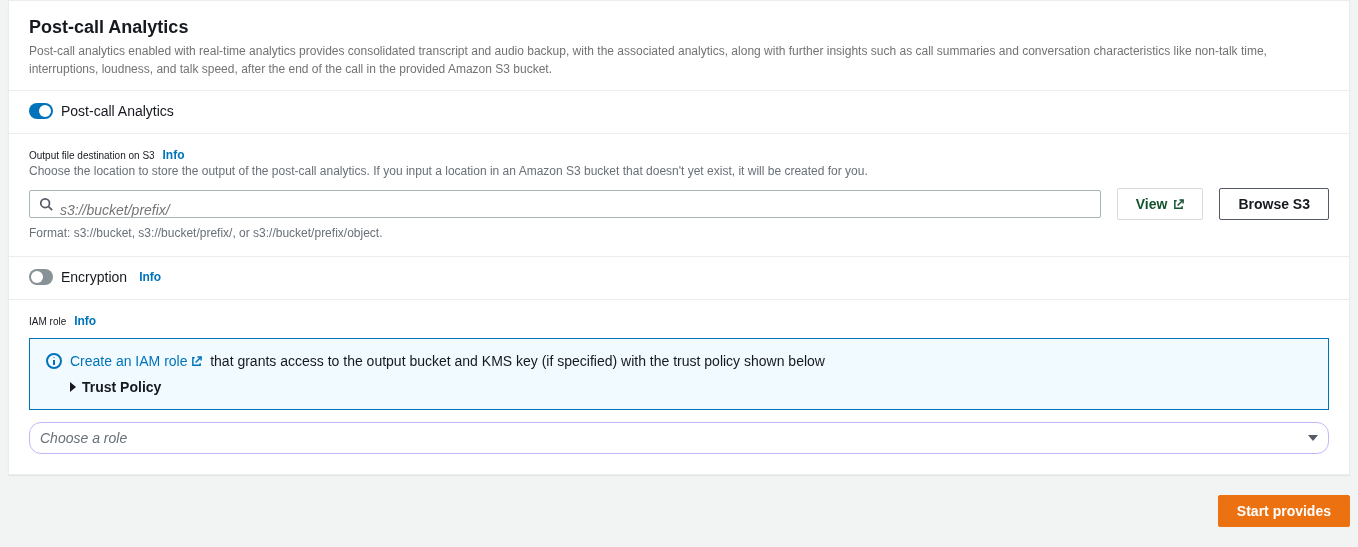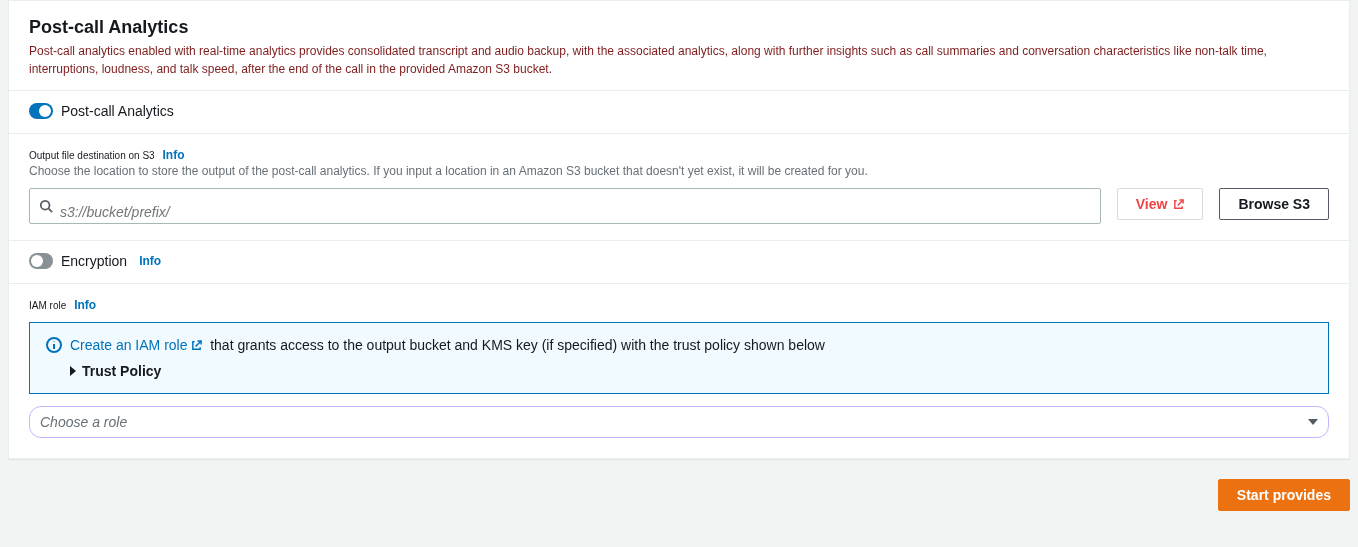--- a/index.html
+++ b/index.html
@@ -22,21 +22,21 @@
     padding: 16px 20px 12px 20px;
   }
   .panel-title {
     font-size: 18px;
     font-weight: 700;
     color: #16191f;
     margin-bottom: 4px;
   }
   .panel-subtitle {
     font-size: 12px;
-    color: #7f1d1d;
+    color: #737373;
     line-height: 1.5;
   }
   .section {
     border-top: 1px solid #eaeded;
     padding: 12px 20px 14px 20px;
   }
   .toggle-row {
     display: flex;
     align-items: center;
     gap: 8px;
@@ -102,21 +102,21 @@
   }
   .search-icon {
     position: absolute;
     left: 10px;
     width: 14px;
     height: 14px;
     color: #545b64;
   }
   .text-input {
     width: 100%;
-    height: 36px;
+    height: 28px;
     border: 1px solid #aab7b8;
     border-radius: 2px;
     padding: 16px 8px 4px 30px;
     font-size: 14px;
     font-style: italic;
     color: #687078;
     background: #fff;
   }
   .btn {
     height: 32px;
@@ -127,21 +127,21 @@
     font-size: 14px;
     font-weight: 700;
     color: #545b64;
     cursor: pointer;
     display: inline-flex;
     align-items: center;
     gap: 6px;
   }
   .btn.disabled {
     border-color: #d5dbdb;
-    color: #ef4444;
+    color: #14532d;
     cursor: default;
   }
   .btn.dark {
     color: #16191f;
     border-color: #545b64;
   }
   .btn.primary {
     background: #ec7211;
     border-color: #ec7211;
     color: #fff;
@@ -260,20 +260,21 @@
         <svg class="ext-icon" viewBox="0 0 12 12" fill="none" stroke="currentColor" stroke-width="1.6">
           <path d="M4 2H2v8h8V8"></path>
           <path d="M7 1h4v4"></path>
           <path d="M11 1L5 7"></path>
         </svg>
       </button>
       <button class="btn dark">
         <span>Browse S3</span>
       </button>
     </div>
+    <div class="format-hint">Format: s3://bucket, s3://bucket/prefix/, or s3://bucket/prefix/object.</div>
   </div>
 
   <div class="section">
     <div class="toggle-row">
       <div class="toggle off"></div>
       <span class="toggle-label">Encryption</span>
       <span class="info-link">Info</span>
     </div>
   </div>
 

